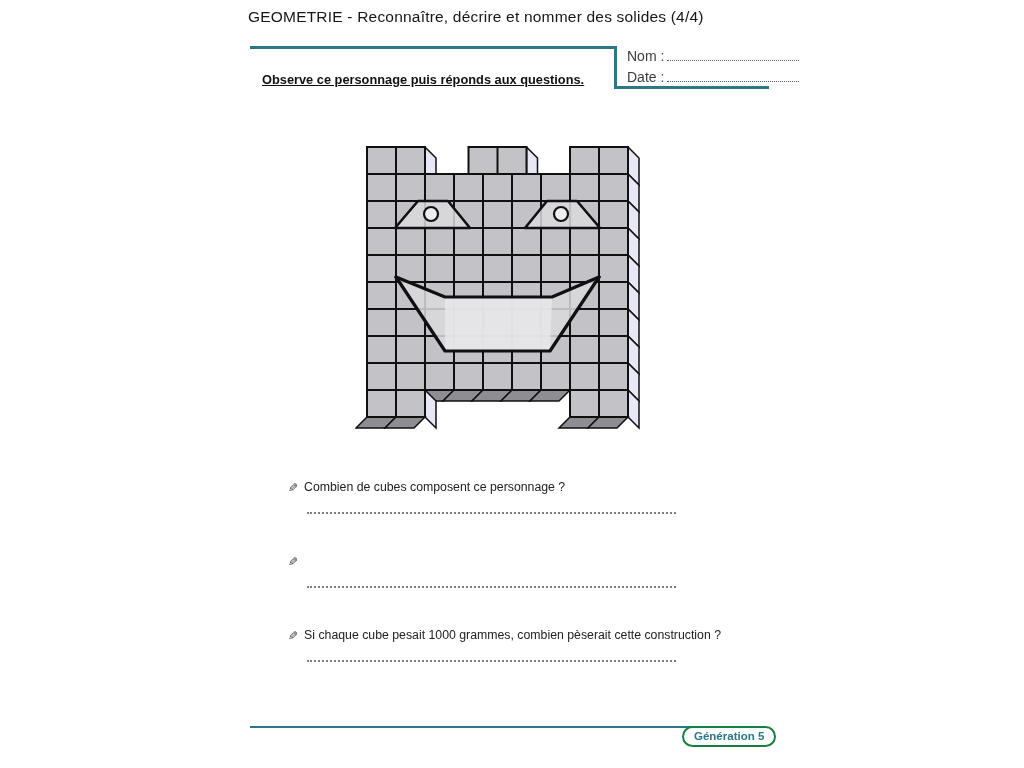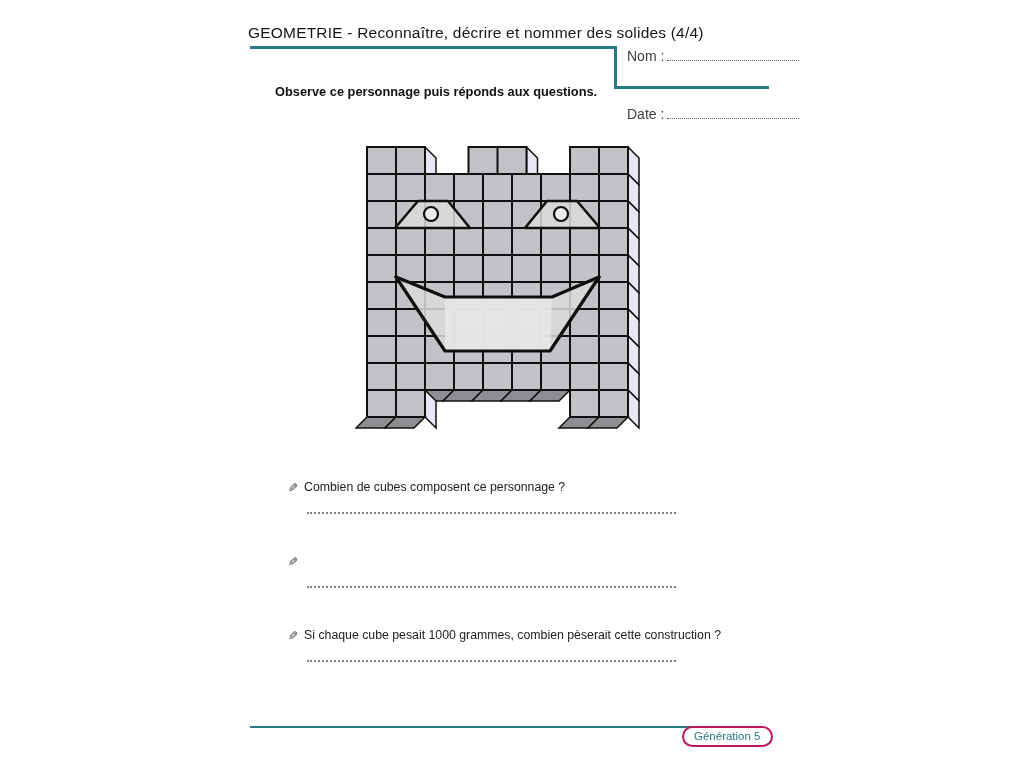--- a/index.html
+++ b/index.html
@@ -7,73 +7,73 @@
   .page{
     position:relative;
     width:1024px;height:768px;
     background:#ffffff;
     font-family:"Liberation Sans",sans-serif;
     color:#1a1a1a;
     overflow:hidden;
   }
   .abs{position:absolute;}
   .doc-title{
-    left:248px;top:24px;
+    left:248px;top:8px;
     font-size:15.5px;letter-spacing:.2px;color:#161616;
   }
   .teal{background:#2a7788;}
   .line-top{left:250px;top:46px;width:367px;height:3px;}
   .line-vert{left:614px;top:46px;width:3px;height:43px;}
   .line-nbox{left:614px;top:86px;width:155px;height:3px;}
   .id-row{left:627px;font-size:14px;color:#3c3c3c;white-space:nowrap;}
   .id-row .dots{
     display:inline-block;width:132px;height:9px;
     border-bottom:1.5px dotted #5a5a5a;margin-left:3px;
   }
   .instruction{
-    left:262px;top:84px;
-    font-size:12.8px;font-weight:bold;color:#111;margin-left:13px;
+    left:262px;top:72px;
+    font-size:12.8px;font-weight:bold;text-decoration:underline;color:#111;
   }
   .figure-box{left:355px;top:146px;width:286px;height:284px;}
   .question{left:288px;width:420px;font-size:12.3px;color:#222;}
   .q1{top:480px;}.q2{top:554px;}.q3{top:628px;}
   .q-line{display:flex;align-items:baseline;gap:6px;white-space:nowrap;}
   .pencil{
     display:inline-block;transform:scaleX(-1);
     font-size:12px;color:#333;position:relative;top:1px;
   }
   .answer-line{
     margin:18px 0 0 19px;width:369px;height:0;
     border-bottom:2px dotted #7d7d7d;
   }
   .footer-line{left:250px;top:726px;width:512px;height:2px;}
   .footer-text{left:250px;top:731px;font-size:12.3px;color:#2e2e2e;}
   .badge{
     left:682px;top:726px;
-    border:2px solid #be185d;border-radius:13px;
+    border:2px solid #15803d;border-radius:13px;
     padding:2px 10px 3px 10px;
-    font-size:11.5px;font-weight:normal;color:#2a7788;
+    font-size:11.5px;font-weight:bold;color:#2a7788;
     background:#fff;white-space:nowrap;
   }
 </style>
 </head>
 <body>
 
 <div class="page">
 
   <div class="abs doc-title">GEOMETRIE - Reconnaître, décrire et nommer des solides (4/4)</div>
 
   <div class="abs teal line-top"></div>
   <div class="abs teal line-vert"></div>
   <div class="abs teal line-nbox"></div>
 
   <div class="abs id-row" style="top:48px;">
     <span>Nom :</span><span class="dots"></span>
   </div>
-  <div class="abs id-row" style="top:69px;margin-top:37px;">
+  <div class="abs id-row" style="top:69px;">
     <span>Date :</span><span class="dots"></span>
   </div>
 
   <div class="abs instruction">Observe ce personnage puis réponds aux questions.</div>
 
   <div class="abs figure-box">
     <svg id="figure-svg" width="286" height="284" viewBox="-12 -1 286 284" xmlns="http://www.w3.org/2000/svg">
         <polygon points="58,0 69,11 69,38 58,27" fill="#e7e7f5" stroke="#101010" stroke-width="1.5"></polygon>
         <polygon points="159.5,0 170.5,11 170.5,38 159.5,27" fill="#e7e7f5" stroke="#101010" stroke-width="1.5"></polygon>
         <polygon points="261,0 272,11 272,38 261,27" fill="#e7e7f5" stroke="#101010" stroke-width="1.5"></polygon>

